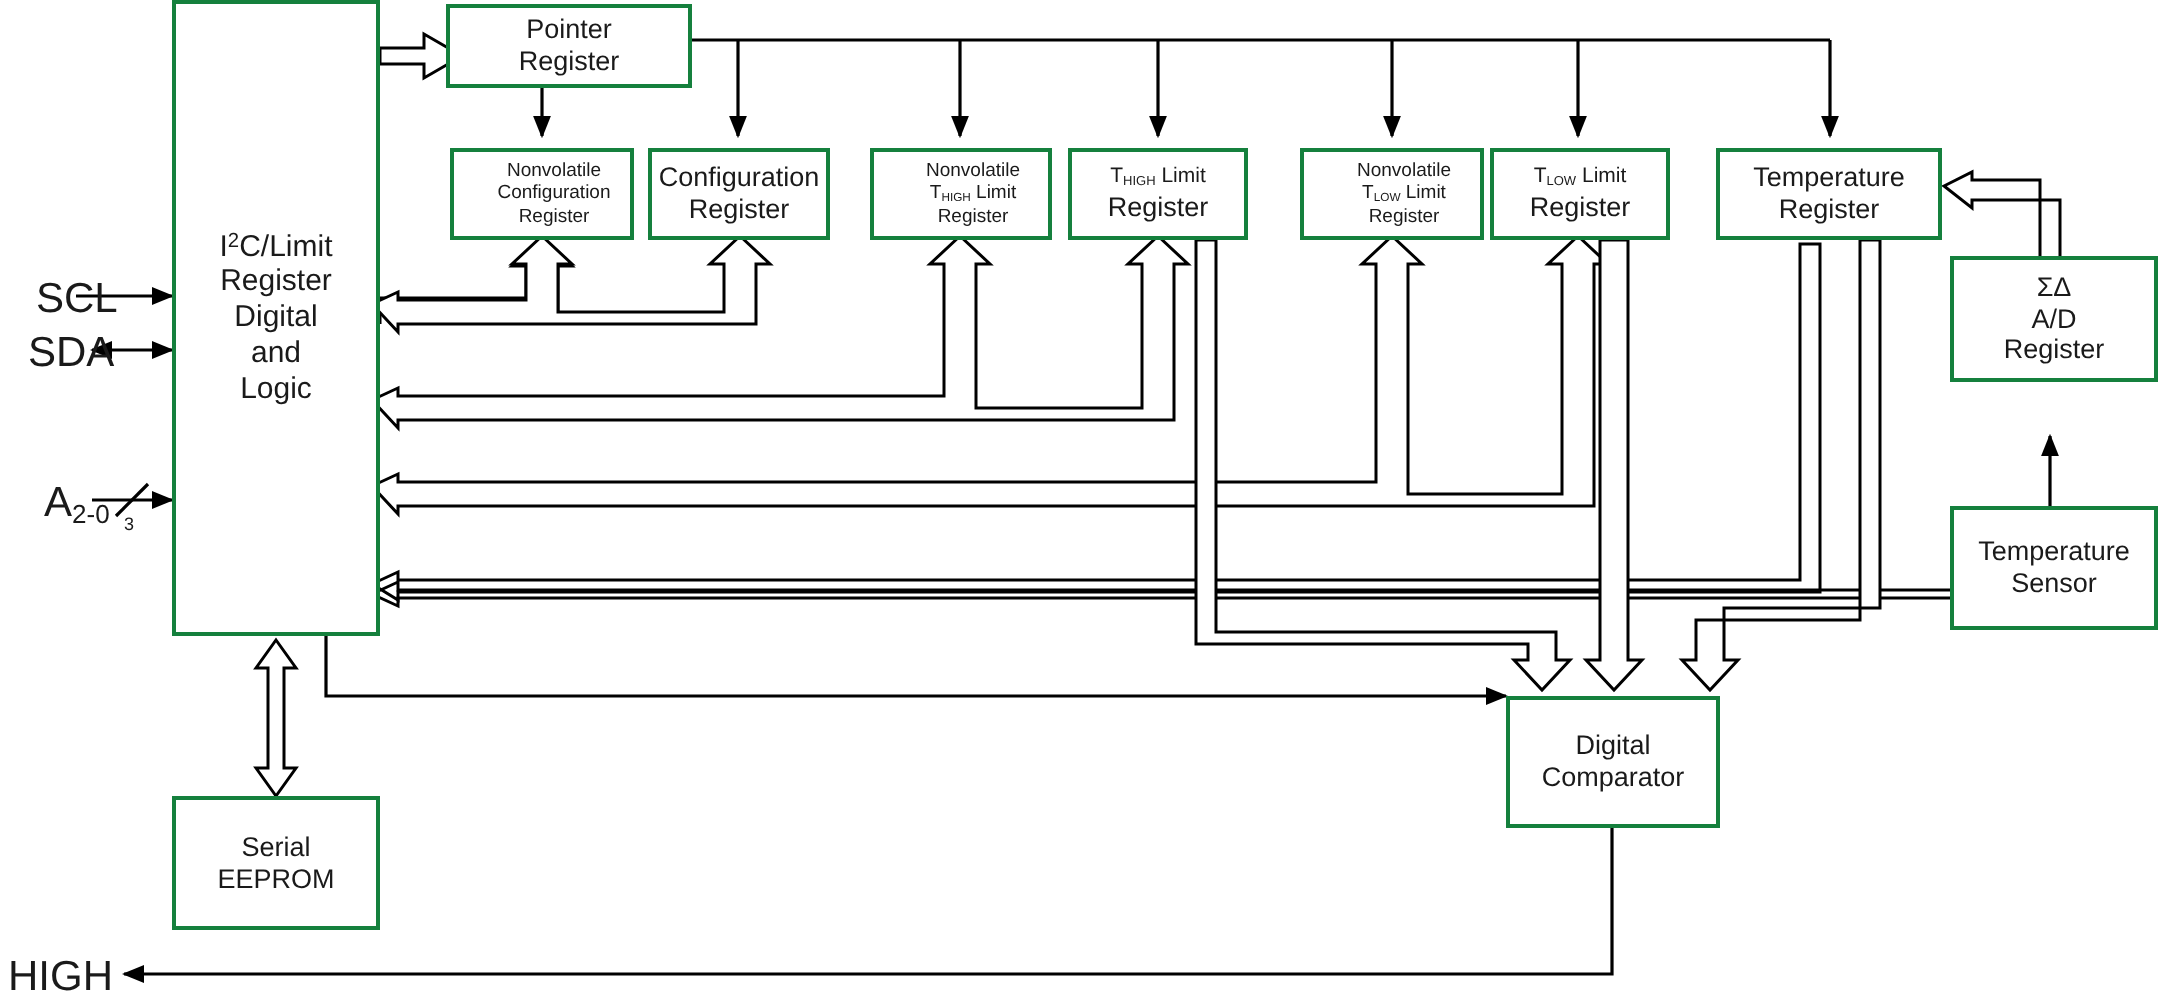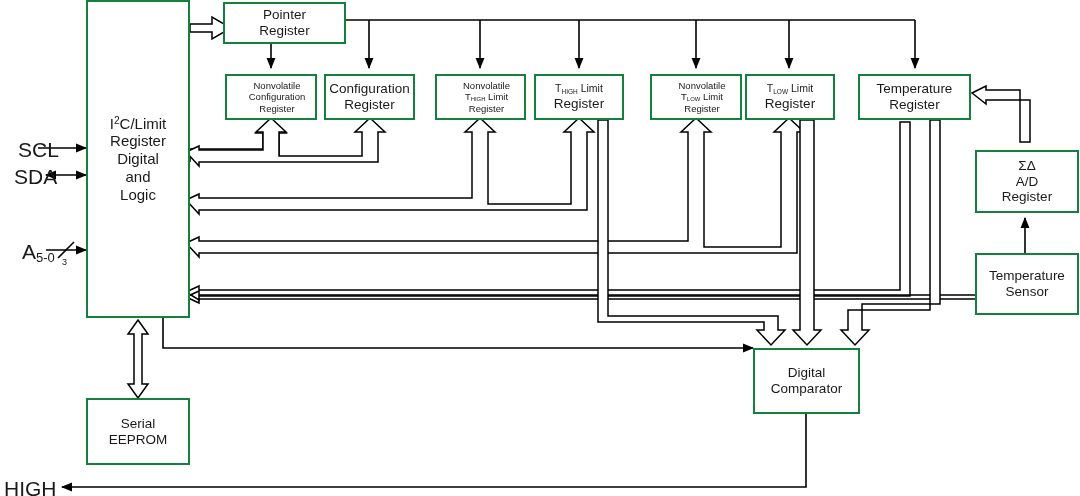--- a/index.html
+++ b/index.html
@@ -224,21 +224,21 @@
     </span>
   </div>
 
   <div class="blk f-md" style="left:858px;top:74px;width:113px;height:46px;">
     <span class="txt">
       <span>Temperature</span><br>
       <span>Register</span>
     </span>
   </div>
 
-  <div class="blk f-md" style="left:975px;top:150px;width:104px;height:63px;">
+  <div class="blk f-md" style="left:975px;top:128px;width:104px;height:63px;">
     <span class="txt">
       <span>ΣΔ</span><br>
       <span>A/D</span><br>
       <span>Register</span>
     </span>
   </div>
 
   <div class="blk f-md" style="left:975px;top:253px;width:104px;height:62px;">
     <span class="txt">
       <span>Temperature</span><br>
@@ -262,21 +262,21 @@
 
   <div class="lbl" style="left:18px;top:138px;">
     <span>SCL</span>
   </div>
 
   <div class="lbl" style="left:14px;top:165px;">
     <span>SDA</span>
   </div>
 
   <div class="lbl" style="left:22px;top:240px;">
-    <span>A</span><span class="sub">5-0</span>
+    <span>A</span><span class="sub">2-0</span>
   </div>
 
   <div class="lbl" style="left:62px;top:257px;font-size:9px;">
     <span>3</span>
   </div>
 
   <div class="lbl" style="left:4px;top:477px;">
     <span>HIGH</span>
   </div>
 

